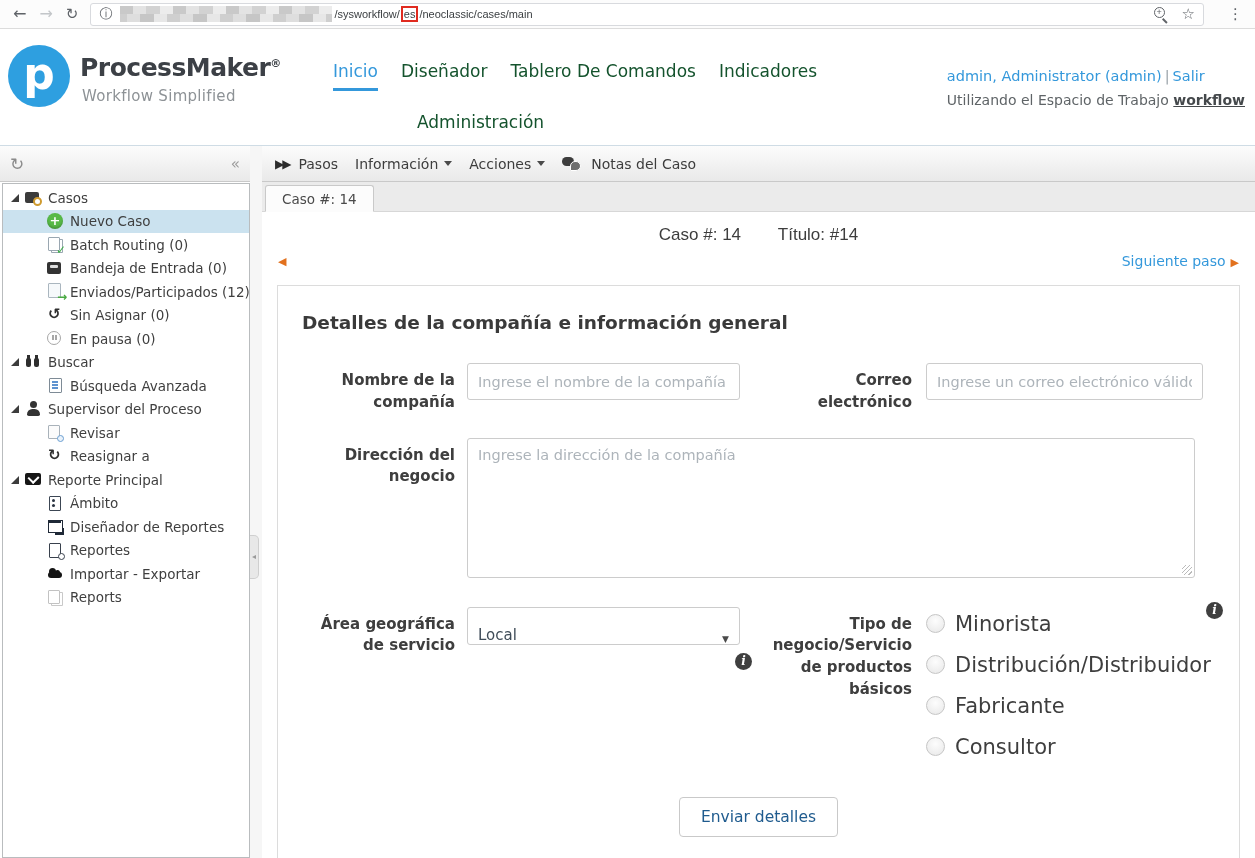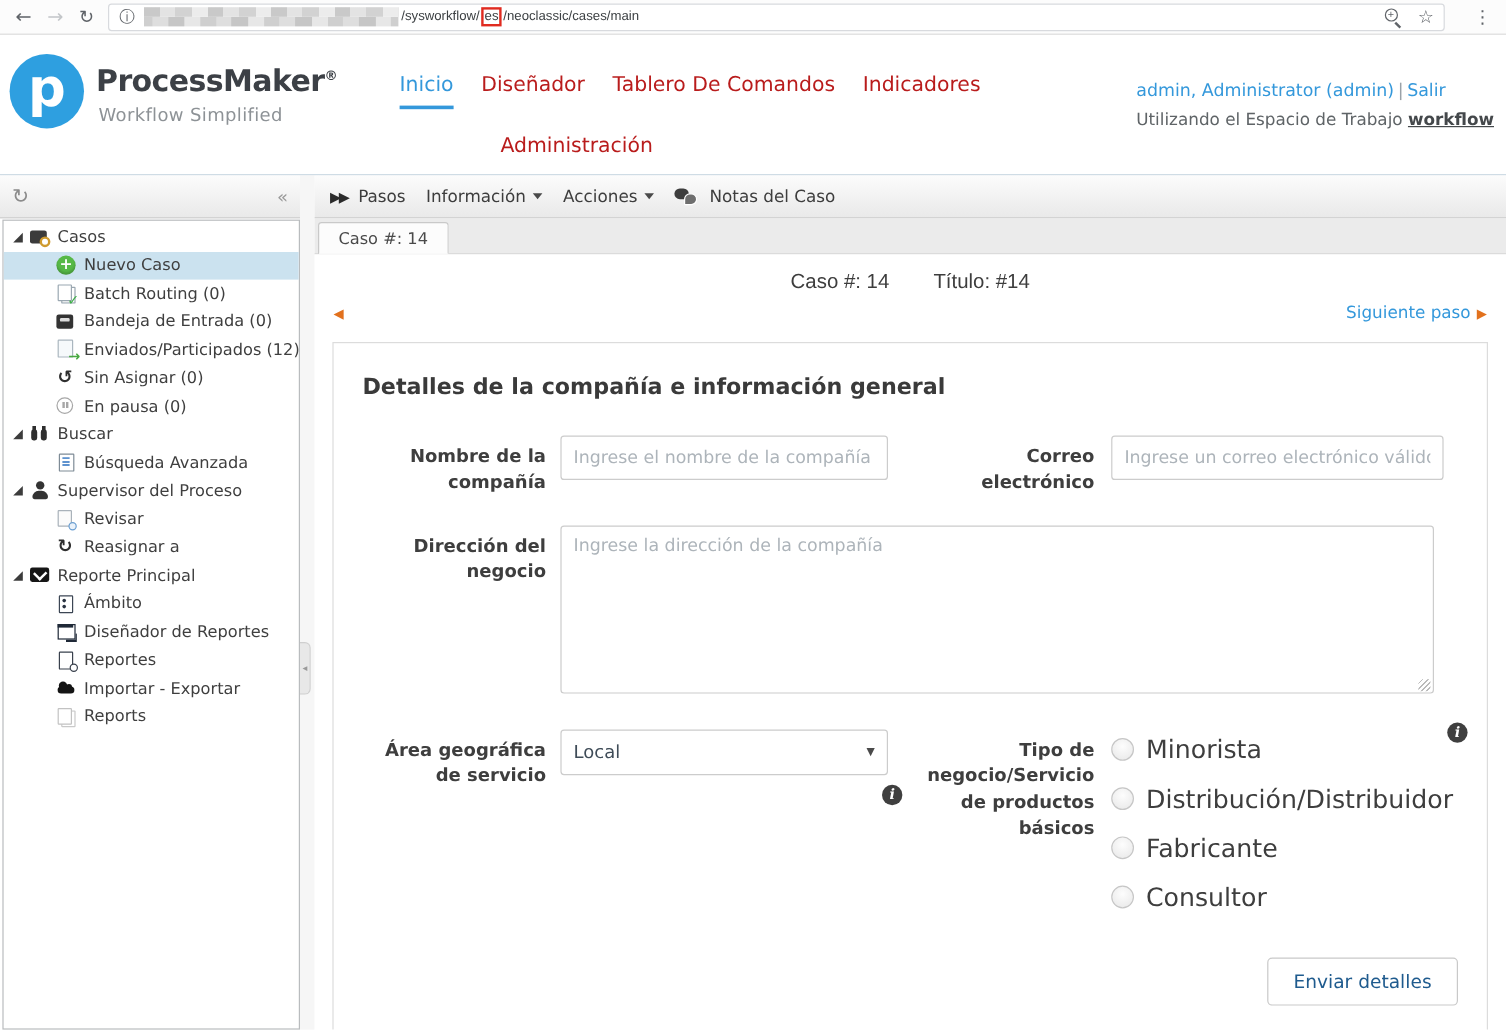--- a/index.html
+++ b/index.html
@@ -31,21 +31,21 @@
   .header{position:absolute;top:29px;left:0;right:0;height:116px;background:#fff;
     border-bottom:1px solid #cfdce5;z-index:20;}
   .logo-circle{position:absolute;left:8px;top:16px;width:62px;height:62px;border-radius:50%;
     background:#2e9fe0;color:#fff;text-align:center;font-weight:bold;font-size:44px;line-height:58px;cursor:pointer}
   .brand-name{position:absolute;left:80px;top:24px;font-size:25px;font-weight:bold;color:#3c4046;letter-spacing:-.5px}
   .brand-name sup{font-size:11px}
   .brand-tagline{position:absolute;left:82px;top:58px;font-size:15px;color:#8d9296;letter-spacing:.3px}
   .main-nav{position:absolute;left:333px;top:32px;width:620px}
   .nav-row{display:flex;column-gap:23px}
   .nav-row2{margin-top:21px;padding-left:84px}
-  .nav-item{font-size:17px;color:#b91c1c;padding-bottom:7px;cursor:pointer;white-space:nowrap}
+  .nav-item{font-size:17px;color:#14532d;padding-bottom:7px;cursor:pointer;white-space:nowrap}
   .nav-item.active{color:#3498db;border-bottom:3px solid #3498db}
   .user-area{position:absolute;right:10px;top:39px;text-align:left;font-size:14.5px}
   .user-line1{color:#3498db}
   .user-line1 .sep{color:#9aa2a8;margin:0 3px}
   .user-line1 span{cursor:pointer}
   .user-line2{color:#5f6467;margin-top:8px;font-size:14px}
   .ws-link{font-weight:bold;color:#44484b;text-decoration:underline;cursor:pointer}
   
   .sidebar{position:absolute;top:146px;left:0;width:250px;bottom:0;z-index:10}
   .side-toolbar{height:35px;background:linear-gradient(#fcfcfc,#e9e9e9);border-bottom:1px solid #c9c9c9;
@@ -172,33 +172,33 @@
   .fcol-r .fctrl{margin-left:14px}
   .tin{width:273px;height:37px;border:1px solid #ccc;border-radius:3px;box-sizing:border-box;
     padding:0 10px;font-family:"DejaVu Sans",sans-serif;font-size:14.5px;color:#333;outline:none}
   .tin::placeholder,.tarea::placeholder{color:#adb4ba;opacity:1}
   .tin.email{width:277px}
   .tarea{width:728px;height:140px;border:1px solid #ccc;border-radius:3px;box-sizing:border-box;
     padding:8px 10px;font-family:"DejaVu Sans",sans-serif;font-size:14.5px;color:#333;resize:none;outline:none}
   .resize-corner{position:absolute;right:3px;bottom:6px;width:10px;height:10px;
     background:repeating-linear-gradient(-45deg,transparent 0 2px,#bbb 2px 3px);pointer-events:none}
   .sel{width:273px;height:38px;border:1px solid #ccc;border-radius:3px;box-sizing:border-box;
-    display:flex;align-items:center;padding:0 10px;font-size:15px;color:#3f4c58;cursor:pointer;background:#fff}
+    display:flex;align-items:flex-end;padding:0 10px;font-size:15px;color:#3f4c58;cursor:pointer;background:#fff}
   .sel-caret-icon{margin-left:auto;font-size:9px;color:#4a4a4a}
   .info-icon{display:inline-block;width:17px;height:17px;border-radius:50%;background:#3f3f3f;
     color:#fff;font-family:"DejaVu Serif",serif;font-size:12px;font-weight:bold;font-style:italic;
     text-align:center;line-height:16px;cursor:pointer}
   .info-under-select{position:absolute;right:-12px;top:46px}
   .info-top-right{position:absolute;right:16px;top:316px}
   .radio-group{display:flex;flex-direction:column;row-gap:17px;padding-top:5px}
   .radio-row{display:flex;align-items:center;cursor:pointer}
   .radio{width:17px;height:17px;border:1px solid #c6c6c6;border-radius:50%;flex:none;
     background:radial-gradient(circle at 50% 35%,#fdfdfd,#e7e7e7)}
   .radio-label{margin-left:10px;font-size:21px;color:#3e3e3e}
-  .submit-row{text-align:right;margin-top:38px}
+  .submit-row{text-align:center;margin-top:38px}
   .submit-btn{display:inline-block;border:1px solid #c9c9c9;border-radius:4px;background:#fff;
     color:#1f5b8e;font-size:15.5px;padding:10px 21px;cursor:pointer;font-family:"DejaVu Sans",sans-serif}
 </style>
 </head>
 <body>
 
 <div class="browser-bar">
   <span class="nav-glyph">←</span>
   <span class="nav-glyph disabled">→</span>
   <span class="nav-glyph reload-glyph">↻</span>

